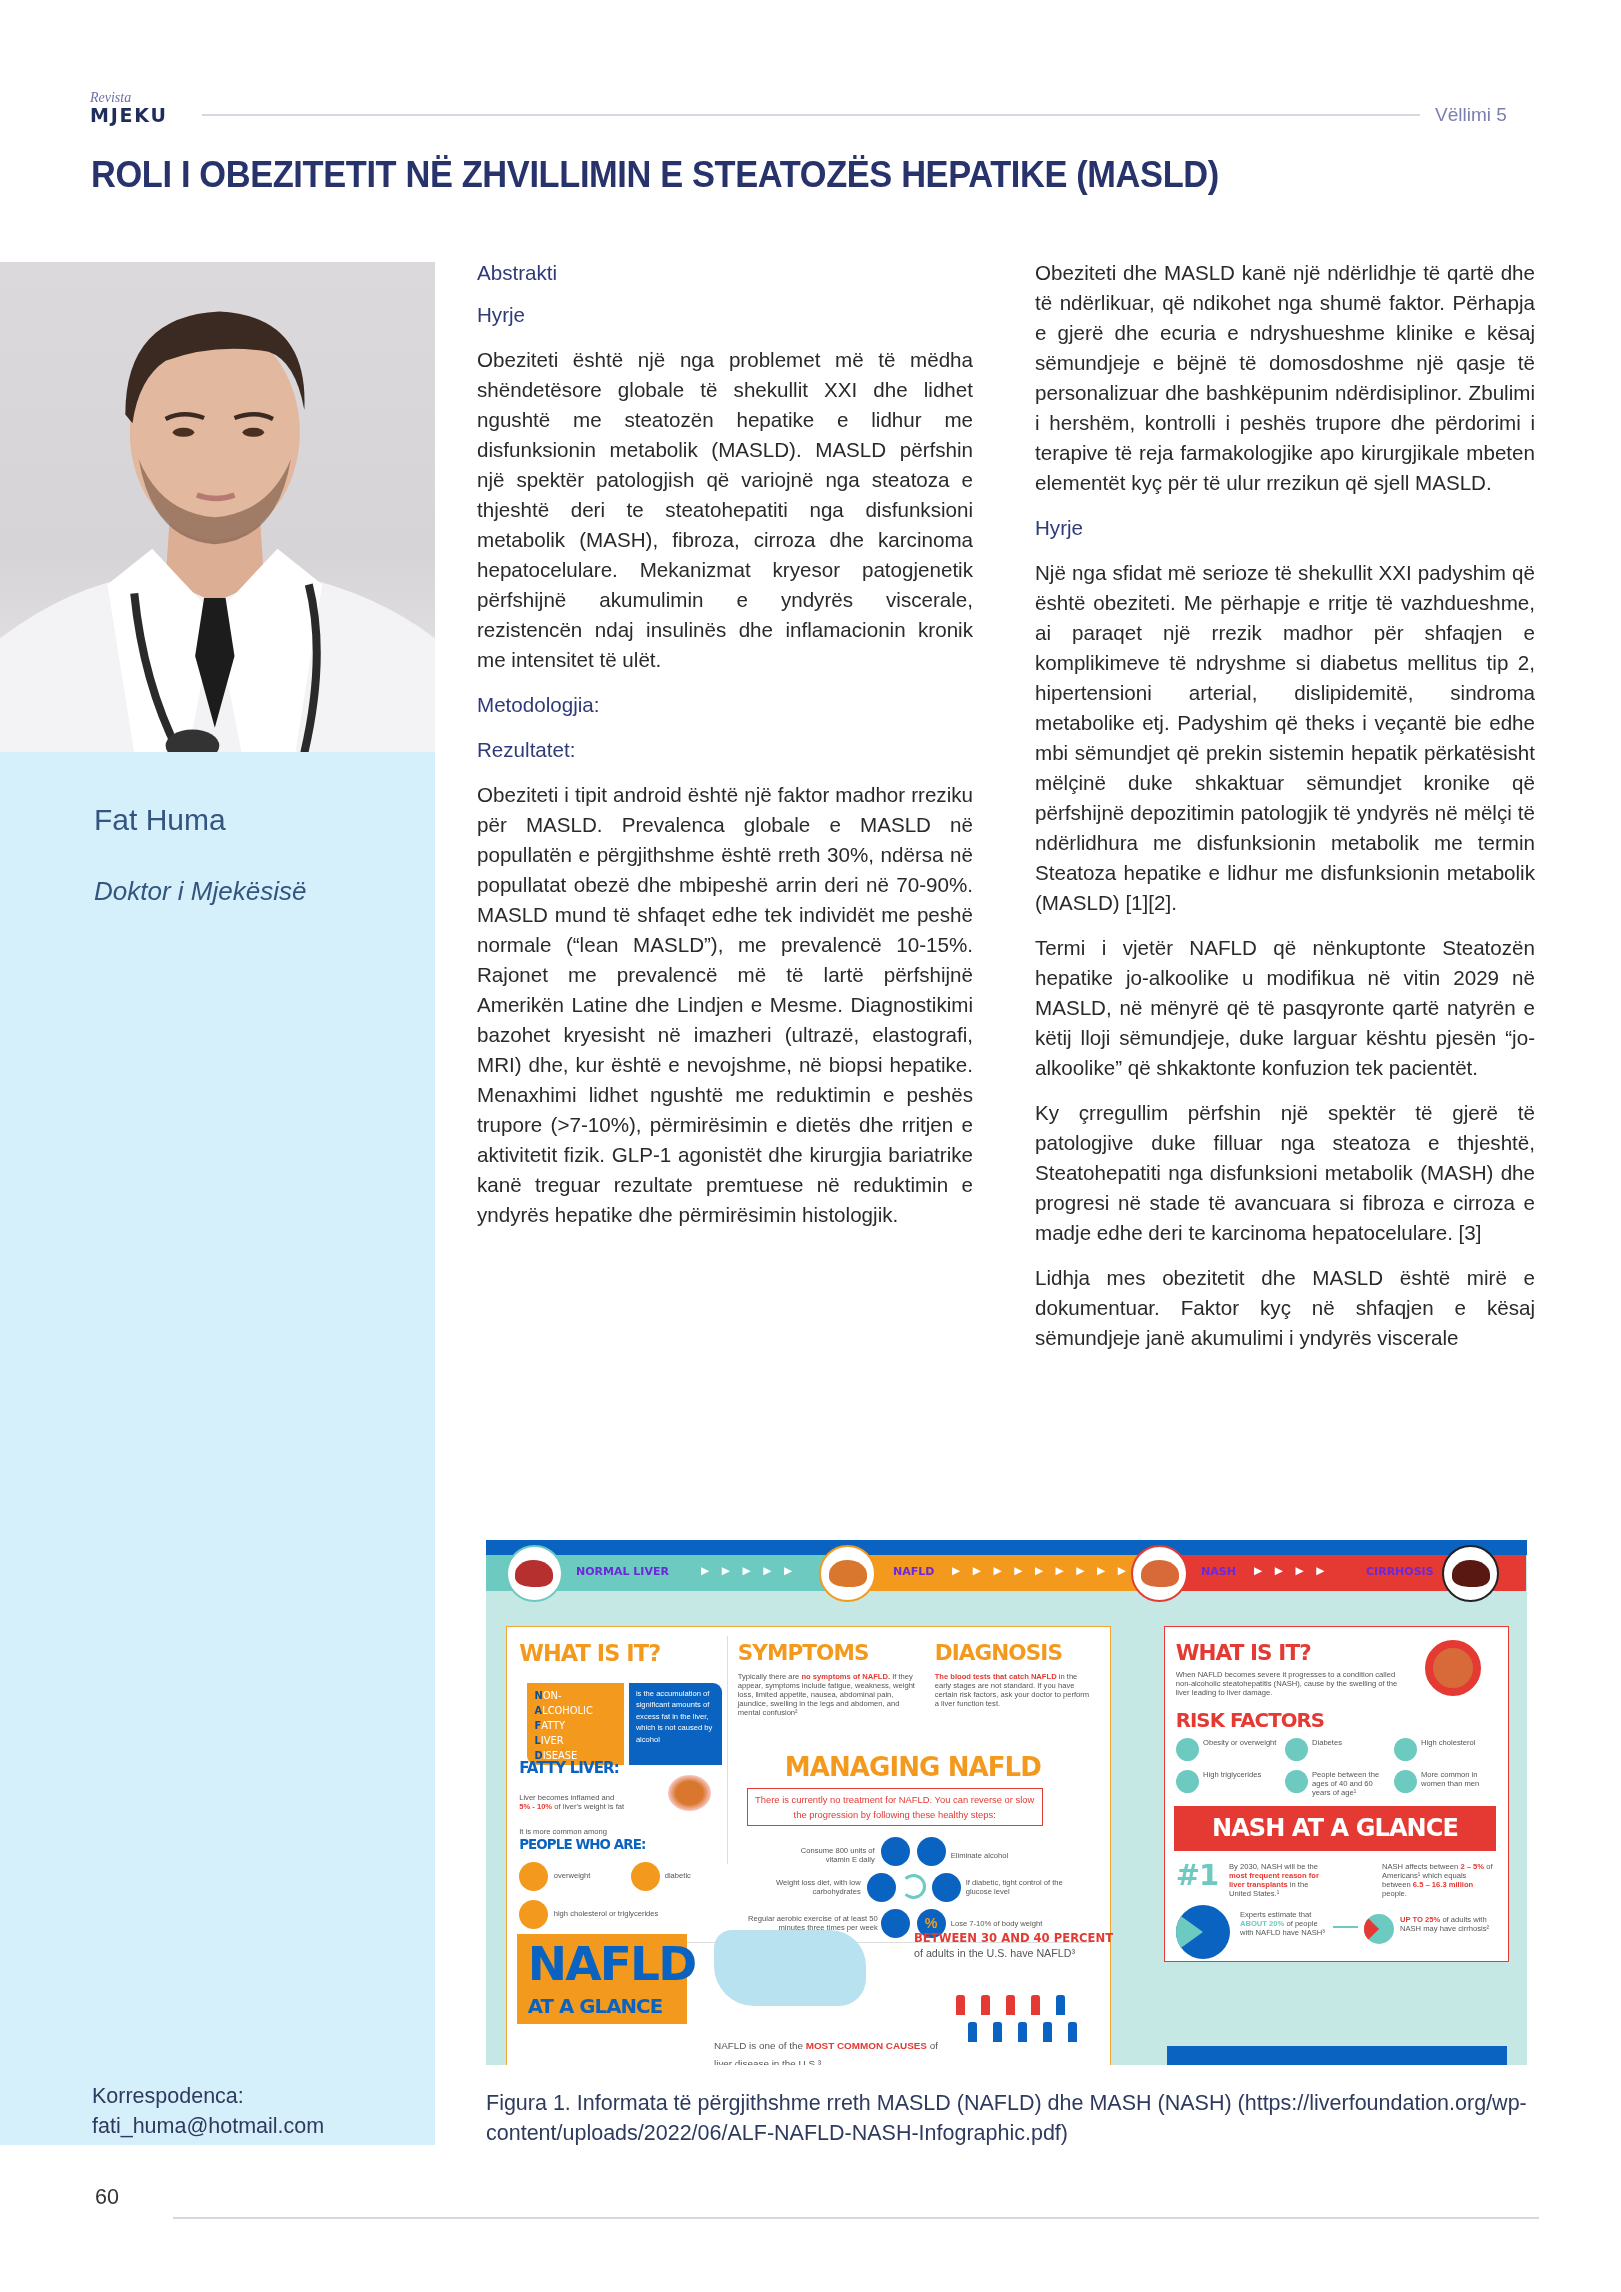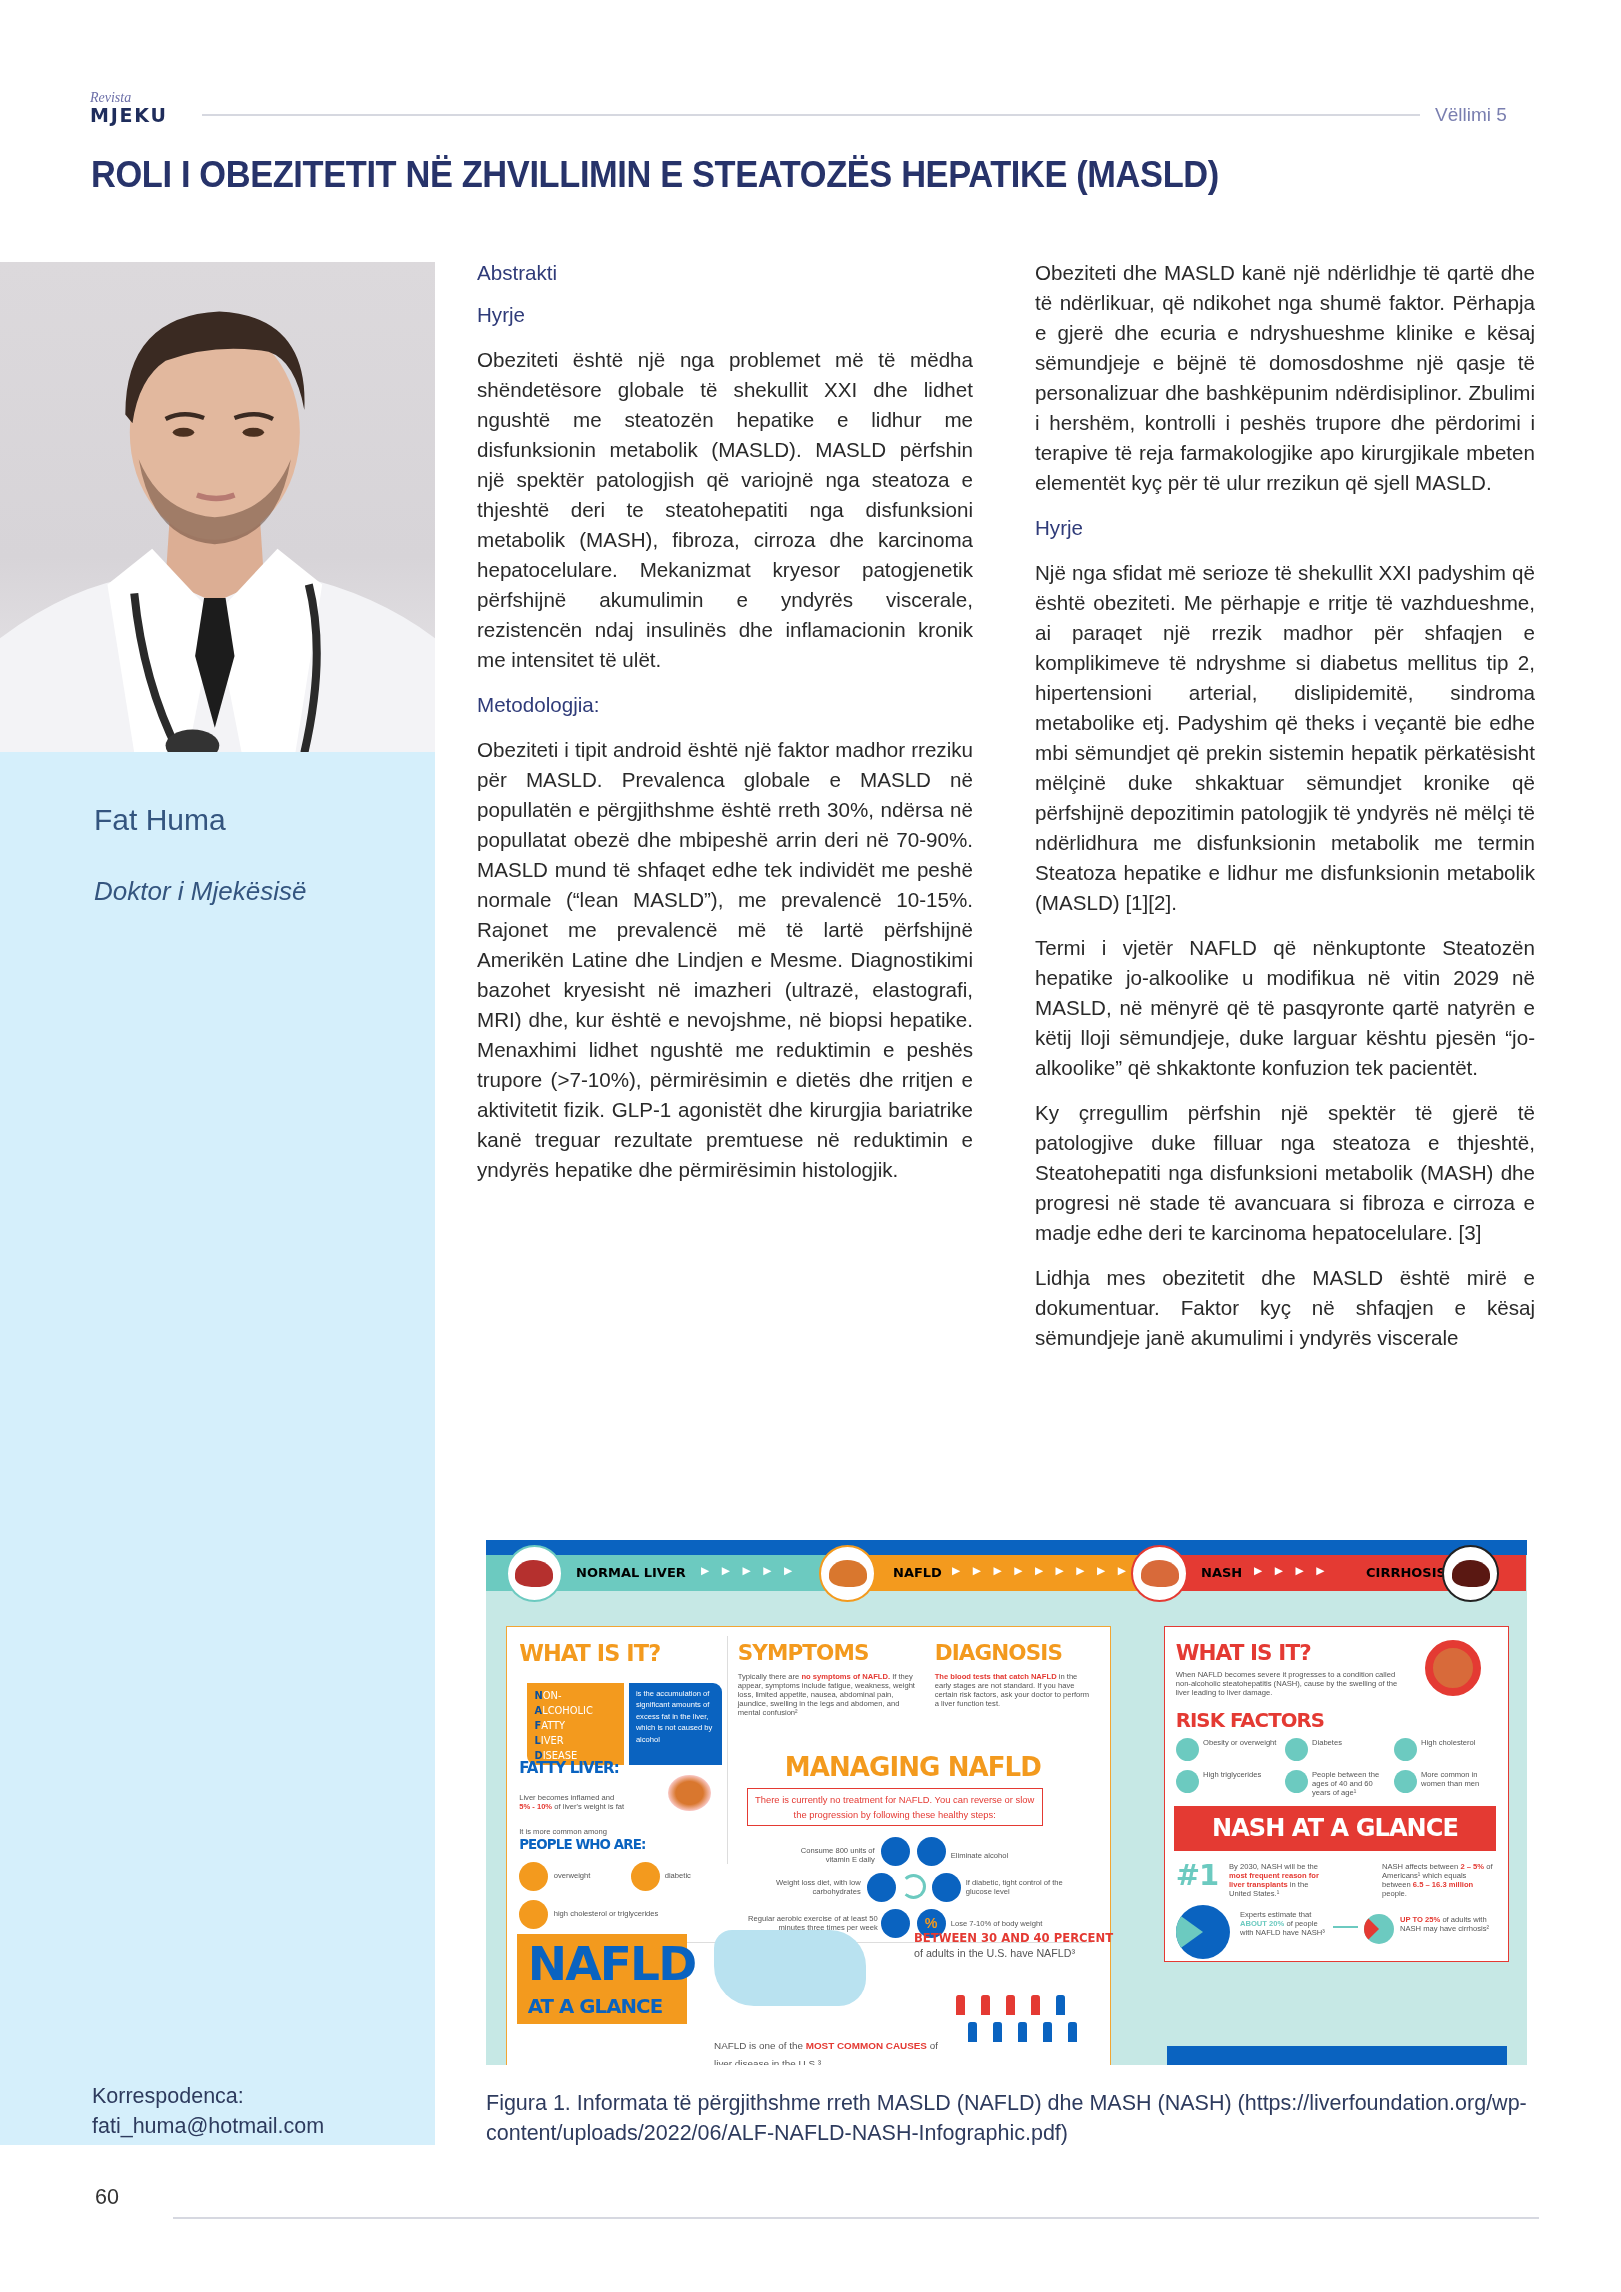--- a/index.html
+++ b/index.html
@@ -29,21 +29,21 @@
   .col p { margin-bottom: 15px; hyphens: none; }
   .col .sec-head { margin-bottom: 15px; }
 
   
   .figure { position: absolute; left: 486px; top: 1540px; width: 1041px; height: 525px; background: #c6e8e5; overflow: hidden; }
   .fig-topbar { position: absolute; left: 0; top: 0; width: 100%; height: 15px; background: #0a63c0; }
   .stage-band { position: absolute; top: 15px; height: 36px; }
   .band-teal { left: 0; width: 349px; background: #6ccac0; }
   .band-orange { left: 349px; width: 309px; background: #f39a1e; }
   .band-red { left: 658px; width: 382px; background: #e43a33; }
-  .stage-label { position: absolute; top: 25px; color: #000000; font-weight: bold; font-size: 13px; font-family: "DejaVu Sans", sans-serif; }
+  .stage-label { position: absolute; top: 25px; color: #6d28d9; font-weight: bold; font-size: 11px; font-family: "DejaVu Sans", sans-serif; }
   .arrows { position: absolute; top: 24px; color: #ffffff; font-size: 10.7px; letter-spacing: 12.5px; }
   .liver-circle { position: absolute; width: 57px; height: 57px; border-radius: 50%; background: #ffffff; top: 5.4px; display:flex; align-items:center; justify-content:center; }
   .liver-circle .lv { width: 38px; height: 27px; border-radius: 55% 60% 40% 50% / 60% 60% 40% 40%; }
 
   .panel-nafld { position: absolute; left: 19.7px; top: 86px; width: 605px; height: 439px; background: #ffffff; border: 1.8px solid #f2a533; border-bottom: none; }
   .panel-nash { position: absolute; left: 678px; top: 86px; width: 345px; height: 336px; background: #ffffff; border: 1.8px solid #e43a33; }
   .ph { position: absolute; font-family: "DejaVu Sans", sans-serif; font-weight: bold; letter-spacing: -0.9px; }
   .orange { color: #f39a1e; }
   .red { color: #e43a33; }
   .blue { color: #0a63c0; }
@@ -112,20 +112,21 @@
 <div class="corr">
   <div>Korrespodenca:</div>
   <div>fati_huma@hotmail.com</div>
 </div>
 
 <div class="col col-mid">
   <div class="sec-head" style="margin-bottom:11.6px">Abstrakti</div>
   <div class="sec-head">Hyrje</div>
   <p>Obeziteti është një nga problemet më të mëdha shëndetësore globale të shekullit XXI dhe lidhet ngushtë me steatozën hepatike e lidhur me disfunksionin metabolik (MASLD). MASLD përfshin një spektër patologjish që variojnë nga steatoza e thjeshtë deri te steatohepatiti nga disfunksioni metabolik (MASH), fibroza, cirroza dhe karcinoma hepatocelulare. Mekanizmat kryesor patogjenetik përfshijnë akumulimin e yndyrës viscerale, rezistencën ndaj insulinës dhe inflamacionin kronik me intensitet të ulët.</p>
   <div class="sec-head">Metodologjia:</div>
+  <div class="sec-head">Rezultatet:</div>
   <p>Obeziteti i tipit android është një faktor madhor rreziku për MASLD. Prevalenca globale e MASLD në popullatën e përgjithshme është rreth 30%, ndërsa në popullatat obezë dhe mbipeshë arrin deri në 70-90%. MASLD mund të shfaqet edhe tek individët me peshë normale (“lean MASLD”), me prevalencë 10-15%. Rajonet me prevalencë më të lartë përfshijnë Amerikën Latine dhe Lindjen e Mesme. Diagnostikimi bazohet kryesisht në imazheri (ultrazë, elastografi, MRI) dhe, kur është e nevojshme, në biopsi hepatike. Menaxhimi lidhet ngushtë me reduktimin e peshës trupore (&gt;7-10%), përmirësimin e dietës dhe rritjen e aktivitetit fizik. GLP-1 agonistët dhe kirurgjia bariatrike kanë treguar rezultate premtuese në reduktimin e yndyrës hepatike dhe përmirësimin histologjik.</p>
 </div>
 
 <div class="col col-right">
   <p>Obeziteti dhe MASLD kanë një ndërlidhje të qartë dhe të ndërlikuar, që ndikohet nga shumë faktor. Përhapja e gjerë dhe ecuria e ndryshueshme klinike e kësaj sëmundjeje e bëjnë të domosdoshme një qasje të personalizuar dhe bashkëpunim ndërdisiplinor. Zbulimi i hershëm, kontrolli i peshës trupore dhe përdorimi i terapive të reja farmakologjike apo kirurgjikale mbeten elementët kyç për të ulur rrezikun që sjell MASLD.</p>
   <div class="sec-head">Hyrje</div>
   <p>Një nga sfidat më serioze të shekullit XXI padyshim që është obeziteti. Me përhapje e rritje të vazhdueshme, ai paraqet një rrezik madhor për shfaqjen e komplikimeve të ndryshme si diabetus mellitus tip 2, hipertensioni arterial, dislipidemitë, sindroma metabolike etj. Padyshim që theks i veçantë bie edhe mbi sëmundjet që prekin sistemin hepatik përkatësisht mëlçinë duke shkaktuar sëmundjet kronike që përfshijnë depozitimin patologjik të yndyrës në mëlçi të ndërlidhura me disfunksionin metabolik me termin Steatoza hepatike e lidhur me disfunksionin metabolik (MASLD) [1][2].</p>
   <p>Termi i vjetër NAFLD që nënkuptonte Steatozën hepatike jo-alkoolike u modifikua në vitin 2029 në MASLD, në mënyrë që të pasqyronte qartë natyrën e këtij lloji sëmundjeje, duke larguar kështu pjesën “jo-alkoolike” që shkaktonte konfuzion tek pacientët.</p>
   <p>Ky çrregullim përfshin një spektër të gjerë të patologjive duke filluar nga steatoza e thjeshtë, Steatohepatiti nga disfunksioni metabolik (MASH) dhe progresi në stade të avancuara si fibroza e cirroza e madje edhe deri te karcinoma hepatocelulare. [3]</p>
   <p>Lidhja mes obezitetit dhe MASLD është mirë e dokumentuar. Faktor kyç në shfaqjen e kësaj sëmundjeje janë akumulimi i yndyrës viscerale</p>

